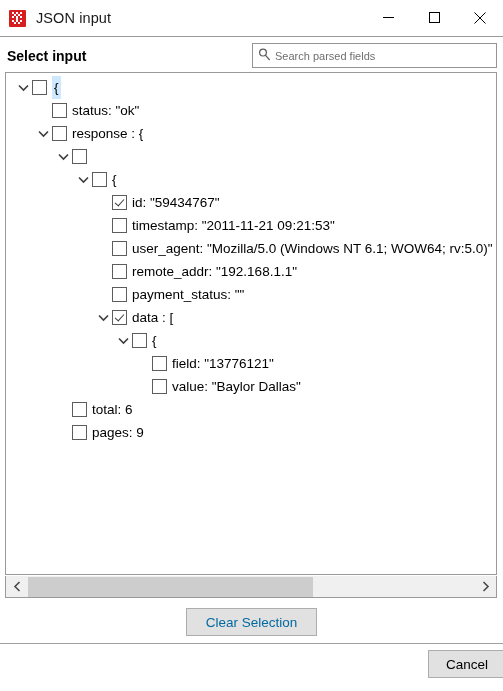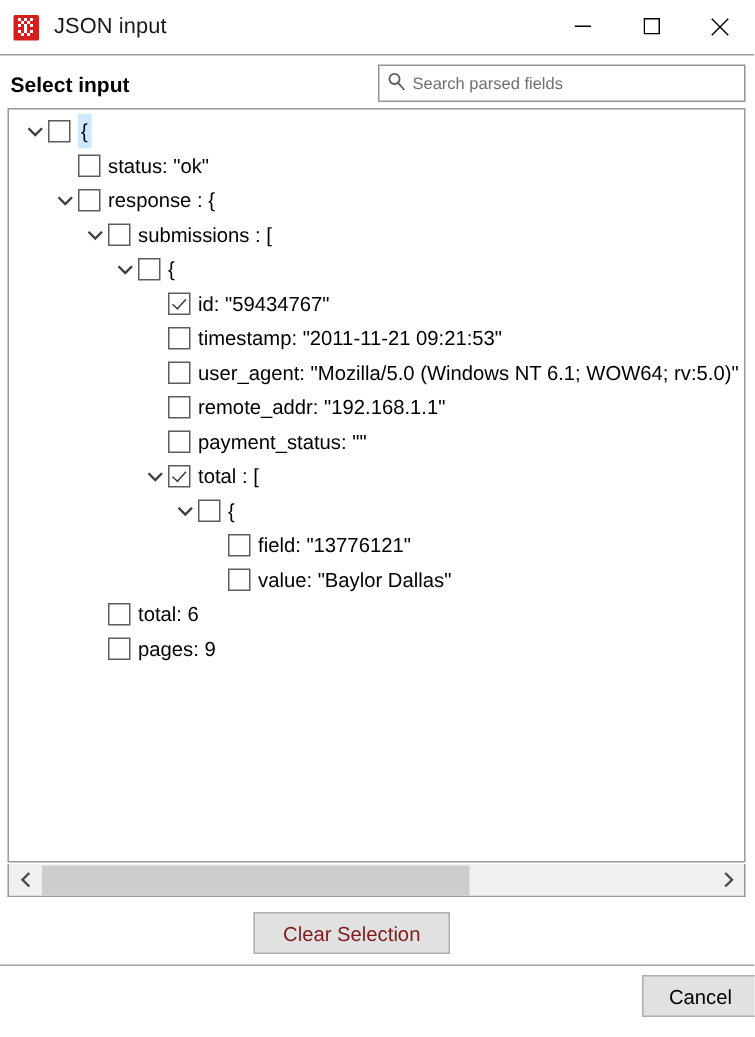--- a/index.html
+++ b/index.html
@@ -178,28 +178,28 @@
   #sb-thumb {
     position: absolute;
     left: 0; top: 0;
     width: 285px; height: 20px;
     background: #cdcdcd;
   }
 
   
   #clear-btn {
     position: absolute;
-    left: 169px; top: 608px;
+    left: 186px; top: 608px;
     width: 131px; height: 28px;
     background: #e1e1e1;
     border: 1px solid #adadad;
     box-sizing: border-box;
     font-family: "Liberation Sans", sans-serif;
     font-size: 13.5px;
-    color: #7f1d1d;
+    color: #0369a1;
     cursor: default;
     padding: 0;
   }
 
   
   #footer-sep {
     position: absolute;
     left: 0; top: 643px;
     width: 503px; height: 1px;
     background: #a0a0a0;
@@ -308,21 +308,20 @@
         <span class="cb"></span>
         <span class="label">response : {</span>
       </div>
       <div class="tree-row" style="padding-left: 48px;">
         <span class="twisty">
           <svg width="11" height="8" viewBox="0 0 11 8">
             <polyline points="1,1.5 5.5,6 10,1.5" fill="none" stroke="#3d3d3d" stroke-width="1.6"></polyline>
           </svg>
         </span>
         <span class="cb"></span>
-        <span class="label">submissions : [</span>
       </div>
       <div class="tree-row" style="padding-left: 68px;">
         <span class="twisty">
           <svg width="11" height="8" viewBox="0 0 11 8">
             <polyline points="1,1.5 5.5,6 10,1.5" fill="none" stroke="#3d3d3d" stroke-width="1.6"></polyline>
           </svg>
         </span>
         <span class="cb"></span>
         <span class="label">{</span>
       </div>
@@ -351,21 +350,21 @@
         <span class="cb"></span>
         <span class="label">payment_status: ""</span>
       </div>
       <div class="tree-row" style="padding-left: 88px;">
         <span class="twisty">
           <svg width="11" height="8" viewBox="0 0 11 8">
             <polyline points="1,1.5 5.5,6 10,1.5" fill="none" stroke="#3d3d3d" stroke-width="1.6"></polyline>
           </svg>
         </span>
         <span class="cb checked"></span>
-        <span class="label">total : [</span>
+        <span class="label">data : [</span>
       </div>
       <div class="tree-row" style="padding-left: 108px;">
         <span class="twisty">
           <svg width="11" height="8" viewBox="0 0 11 8">
             <polyline points="1,1.5 5.5,6 10,1.5" fill="none" stroke="#3d3d3d" stroke-width="1.6"></polyline>
           </svg>
         </span>
         <span class="cb"></span>
         <span class="label">{</span>
       </div>

